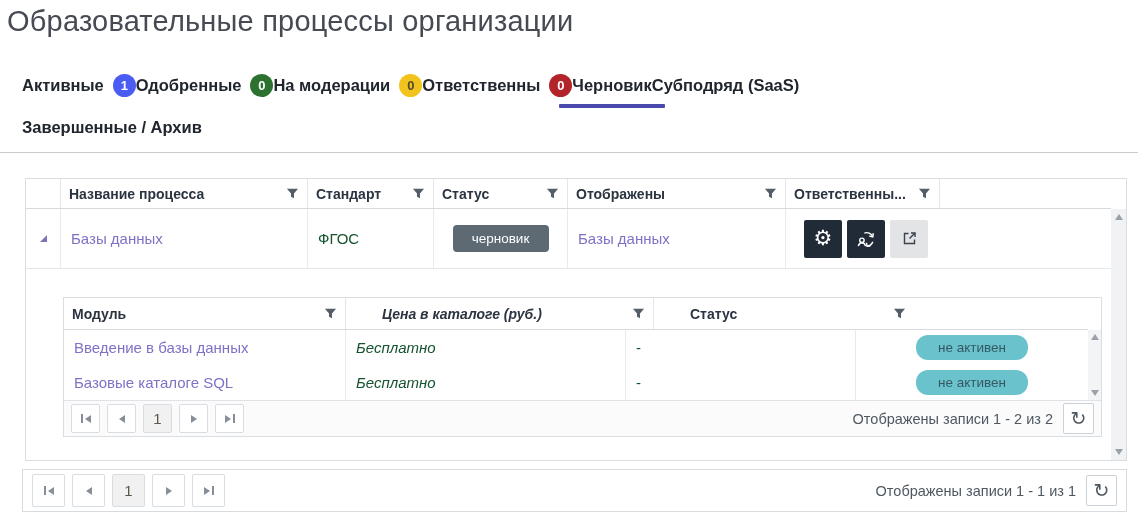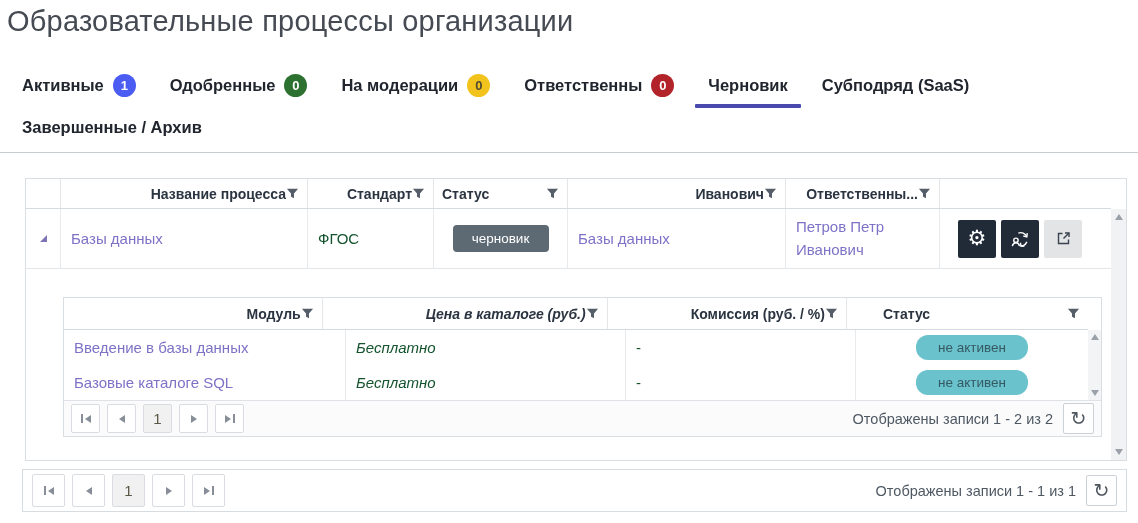--- a/index.html
+++ b/index.html
@@ -5,41 +5,41 @@
   * { box-sizing: border-box; margin: 0; padding: 0; }
   html,body { width:1138px; height:523px; background:#fff; overflow:hidden;
     font-family:"Liberation Sans", sans-serif; position:relative; }
 
   
   .page-title { position:absolute; left:7px; top:5px; font-size:29px; font-weight:300;
     color:#454a53; letter-spacing:.2px; }
 
   
   .tabs { position:absolute; left:22px; top:74px; right:10px; }
-  .tabs-row1 { display:flex; gap:34px; align-items:center; }
+  .tabs-row1 { display:flex; align-items:center; }
   .tab { display:flex; align-items:center; position:relative; font-size:16.5px;
     font-weight:600; color:#20252e; cursor:pointer; white-space:nowrap; }
   .tab.active { font-weight:700; }
   .tab-underline { position:absolute; left:-13px; right:-13px; bottom:-13px; height:4px;
     background:#4a4aae; border-radius:1px; }
   .tab-badge { margin-left:9px; min-width:23px; height:23px; border-radius:50%;
     display:inline-flex; align-items:center; justify-content:center; font-size:13px;
     font-weight:700; color:#fff; }
   .b-blue { background:#4a5cf2; }
   .b-green { background:#2c7130; }
   .b-yellow { background:#f2c31c; color:#4f4a33; }
   .b-red { background:#b2242a; }
   .tabs-row2 { margin-top:21px; }
   .divider { position:absolute; left:0; right:0; top:152px; border-top:1px solid #c6cbd0; }
 
   
   .ogrid { position:absolute; left:25px; top:178px; width:1102px; height:283px;
     border:1px solid #d9dee3; background:#fff; }
   .ohead { display:flex; height:30px; border-bottom:1px solid #d5dade; width:1085px; }
-  .hcell { display:flex; align-items:center; justify-content:flex-end;
+  .hcell { display:flex; align-items:center; justify-content:space-between;
     padding:0 8px; font-size:14px; font-weight:700; color:#2b3441;
     border-right:1px solid #e4e7ea; white-space:nowrap; overflow:hidden; }
   .orow { display:flex; height:60px; border-bottom:1px solid #e4e7ea; width:1085px; }
   .cell { display:flex; align-items:center; padding:0 10px;
     border-right:1px solid #e8ebee; font-size:15px; }
   .c0{width:35px; justify-content:center;} .c1{width:247px;} .c2{width:126px;}
   .c3{width:134px; justify-content:center;} .c4{width:218px;} .c5{width:154px;}
   .c6{width:171px; border-right:none; padding-left:18px; gap:5px;}
   .link { color:#7d72c6; cursor:pointer; }
   .muted { color:#14532d; }
@@ -158,21 +158,21 @@
           <path d="M1 2h12L8.6 7v5.2L5.4 10.6V7L1 2z" fill="#555e68"></path>
         </svg>
     </div>
     <div class="hcell c3" style="justify-content:space-between;">
       <span>Статус</span>
       <svg class="funnel" viewBox="0 0 14 14">
           <path d="M1 2h12L8.6 7v5.2L5.4 10.6V7L1 2z" fill="#555e68"></path>
         </svg>
     </div>
     <div class="hcell c4">
-      <span>Иванович</span>
+      <span>Отображены</span>
       <svg class="funnel" viewBox="0 0 14 14">
           <path d="M1 2h12L8.6 7v5.2L5.4 10.6V7L1 2z" fill="#555e68"></path>
         </svg>
     </div>
     <div class="hcell c5">
       <span>Ответственны...</span>
       <svg class="funnel" viewBox="0 0 14 14">
           <path d="M1 2h12L8.6 7v5.2L5.4 10.6V7L1 2z" fill="#555e68"></path>
         </svg>
     </div>
@@ -187,23 +187,20 @@
       <span class="link">Базы данных</span>
     </div>
     <div class="cell c2">
       <span class="muted">ФГОС</span>
     </div>
     <div class="cell c3">
       <span class="status-draft">черновик</span>
     </div>
     <div class="cell c4">
       <span class="link">Базы данных</span>
-    </div>
-    <div class="cell c5">
-      <span class="link resp">Петров Петр Иванович</span>
     </div>
     <div class="cell c6">
       <button class="abtn abtn-dark">
         <span class="gear-glyph">⚙</span>
       </button>
       <button class="abtn abtn-dark">
         <svg width="22" height="22" viewBox="0 0 20 20" fill="none" stroke="#fff" stroke-width="1.3">
           <circle cx="6.3" cy="11.2" r="2"></circle>
           <path d="M3 16.5c.5-2 1.8-3.1 3.3-3.1s2.8 1.1 3.3 3.1"></path>
           <path d="M8.5 4.6a6 6 0 0 1 7.6 3.2"></path>
@@ -226,26 +223,20 @@
     <div class="ngrid">
       <div class="nhead">
         <div class="hcell n0">
           <span>Модуль</span>
           <svg class="funnel" viewBox="0 0 14 14">
               <path d="M1 2h12L8.6 7v5.2L5.4 10.6V7L1 2z" fill="#555e68"></path>
             </svg>
         </div>
         <div class="hcell n1">
           <span>Цена в каталоге (руб.)</span>
-          <svg class="funnel" viewBox="0 0 14 14">
-              <path d="M1 2h12L8.6 7v5.2L5.4 10.6V7L1 2z" fill="#555e68"></path>
-            </svg>
-        </div>
-        <div class="hcell n2">
-          <span>Комиссия (руб. / %)</span>
           <svg class="funnel" viewBox="0 0 14 14">
               <path d="M1 2h12L8.6 7v5.2L5.4 10.6V7L1 2z" fill="#555e68"></path>
             </svg>
         </div>
         <div class="hcell n3" style="justify-content:space-between; padding:0 8px;">
           <span>Статус</span>
           <svg class="funnel" viewBox="0 0 14 14">
               <path d="M1 2h12L8.6 7v5.2L5.4 10.6V7L1 2z" fill="#555e68"></path>
             </svg>
         </div>

